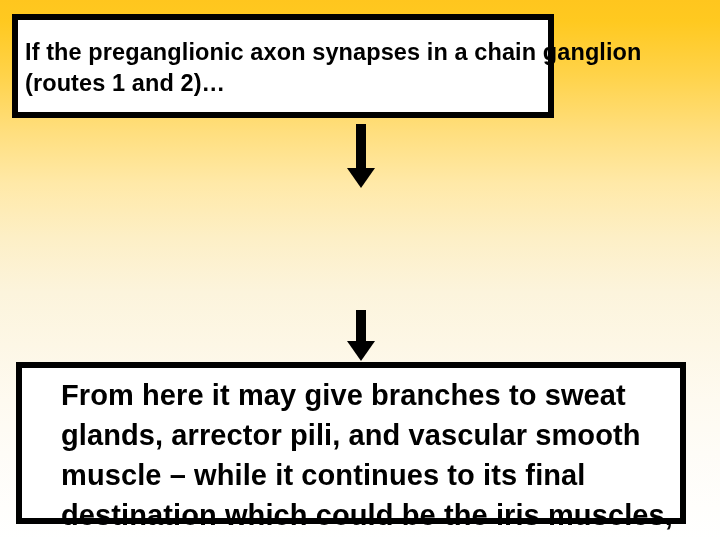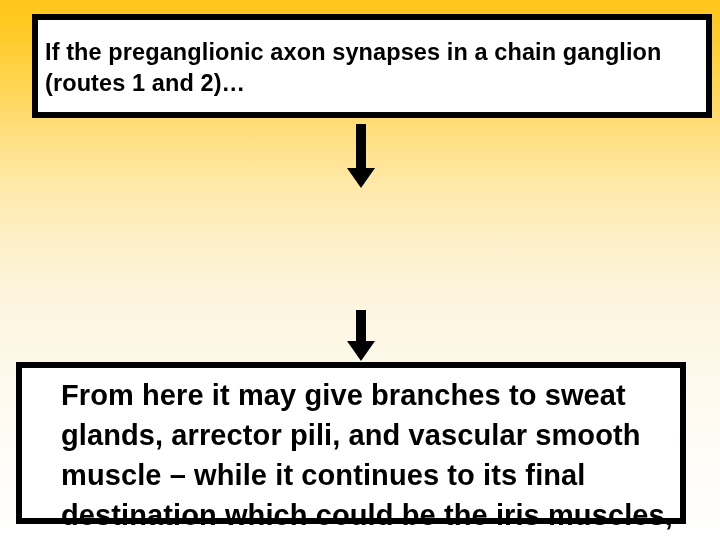--- a/index.html
+++ b/index.html
@@ -38,23 +38,23 @@
     border: 5px solid #000000;
     box-sizing: border-box;
     color: #000000;
     font-weight: bold;
     line-height: 1.30;
     letter-spacing: 0.1px;
   }
 
   
   #box-1 {
-    left: 32px;
+    left: 12px;
     top: 14px;
-    width: 680px;
+    width: 542px;
     height: 104px;
     border-width: 6px;
   }
   #box-1 .txt {
     position: absolute;
     left: 7px;
     top: 17px;
     width: 650px;
     font-size: 23.5px;
   }

